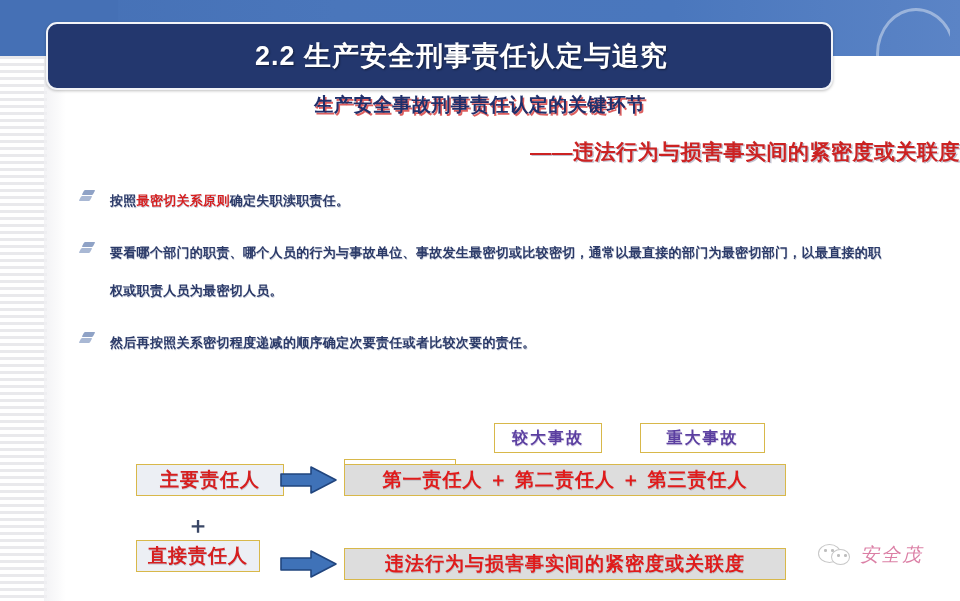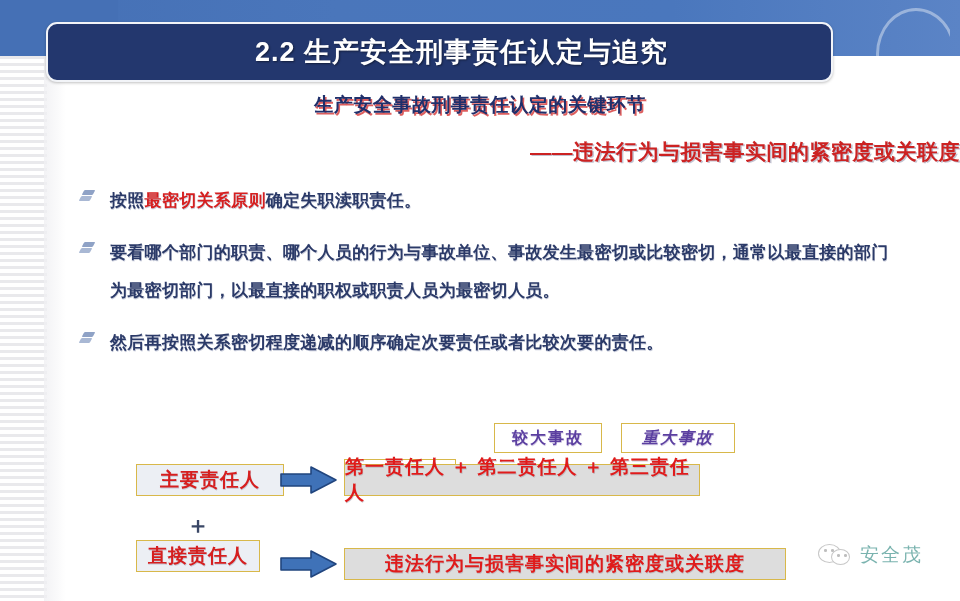--- a/index.html
+++ b/index.html
@@ -72,21 +72,21 @@
     height: 545px;
     background: linear-gradient(90deg, rgba(240,240,243,0.85) 0%, rgba(255,255,255,0) 100%);
   }
 
   
   .title-bar {
     position: absolute;
     top: 22px;
     left: 46px;
     width: 787px;
-    height: 60px;
+    height: 68px;
     background: #23376e;
     border: 2px solid #f2f4f8;
     border-radius: 11px;
     box-shadow: 0 1px 3px rgba(0,0,0,0.25);
     display: flex;
     align-items: center;
     justify-content: center;
     padding-left: 44px;
   }
   .title-text {
@@ -151,21 +151,21 @@
     width: 11px;
     height: 5px;
     background: #8fa2c6;
     transform: skewX(-28deg);
     border-radius: 1px;
   }
   .bullet-marker::before { top: 1px; left: 3px; }
   .bullet-marker::after  { top: 7px; left: 0px; background: #a9b8d4; }
 
   .bullet-text {
-    font-size: 17px;
+    font-size: 13px;
     font-weight: bold;
     color: #2b3a68;
     line-height: 38px;
     letter-spacing: 0.3px;
     text-shadow: 0.6px 0.6px 0 rgba(180,185,205,0.7);
   }
   .hl-red { color: #d61f1f; }
 
   
   .diagram { position: absolute; top: 418px; left: 0; width: 960px; height: 165px; }
@@ -179,21 +179,21 @@
     justify-content: center;
     font-size: 16px;
     font-weight: bold;
     color: #5b3fa0;
     letter-spacing: 2px;
     height: 30px;
     text-shadow: 0.5px 0.5px 0 rgba(150,130,190,0.4);
   }
   .acc-1 { left: 344px; top: 5px;  width: 112px; margin-top: 36px; }
   .acc-2 { left: 494px; top: 5px;  width: 108px; }
-  .acc-3 { left: 621px; top: 5px;  width: 114px; font-style: italic; }
+  .acc-3 { left: 640px; top: 5px;  width: 125px; }
 
   .resp-label {
     position: absolute;
     background: #eceff4;
     border: 1.6px solid #d8b84a;
     display: flex;
     align-items: center;
     justify-content: center;
     font-size: 19px;
     font-weight: bold;
@@ -212,21 +212,21 @@
     display: flex;
     align-items: center;
     justify-content: center;
     font-size: 19px;
     font-weight: bold;
     color: #e01b1b;
     letter-spacing: 1px;
     height: 32px;
     text-shadow: 0.6px 0.6px 0 rgba(160,160,170,0.5);
   }
-  .val-1 { left: 344px; top: 46px;  width: 356px; }
+  .val-1 { left: 344px; top: 46px;  width: 442px; }
   .val-2 { left: 344px; top: 130px; width: 442px; }
 
   .plus-sign {
     position: absolute;
     left: 136px;
     top: 92px;
     width: 124px;
     text-align: center;
     font-size: 23px;
     font-weight: bold;
@@ -261,23 +261,24 @@
   .wm-bubble-b {
     position: absolute; left: 13px; top: 7px;
     width: 19px; height: 16px;
     border: 1.6px solid #9a9a9a;
     border-radius: 50%;
     background: #ffffff;
   }
   .wm-dot { position: absolute; width: 2.6px; height: 2.6px; background: #8a8a8a; border-radius: 50%; }
   .wm-text {
     font-size: 19px;
-    color: #0f766e;
+    color: #be185d;
     letter-spacing: 2px;
     font-weight: normal;
+    font-style: italic;
   }
 </style>
 </head>
 <body>
 
 <div id="slide">
 
   <div class="top-band"></div>
   <div class="top-band-left"></div>
   <div class="arc-deco"></div>

